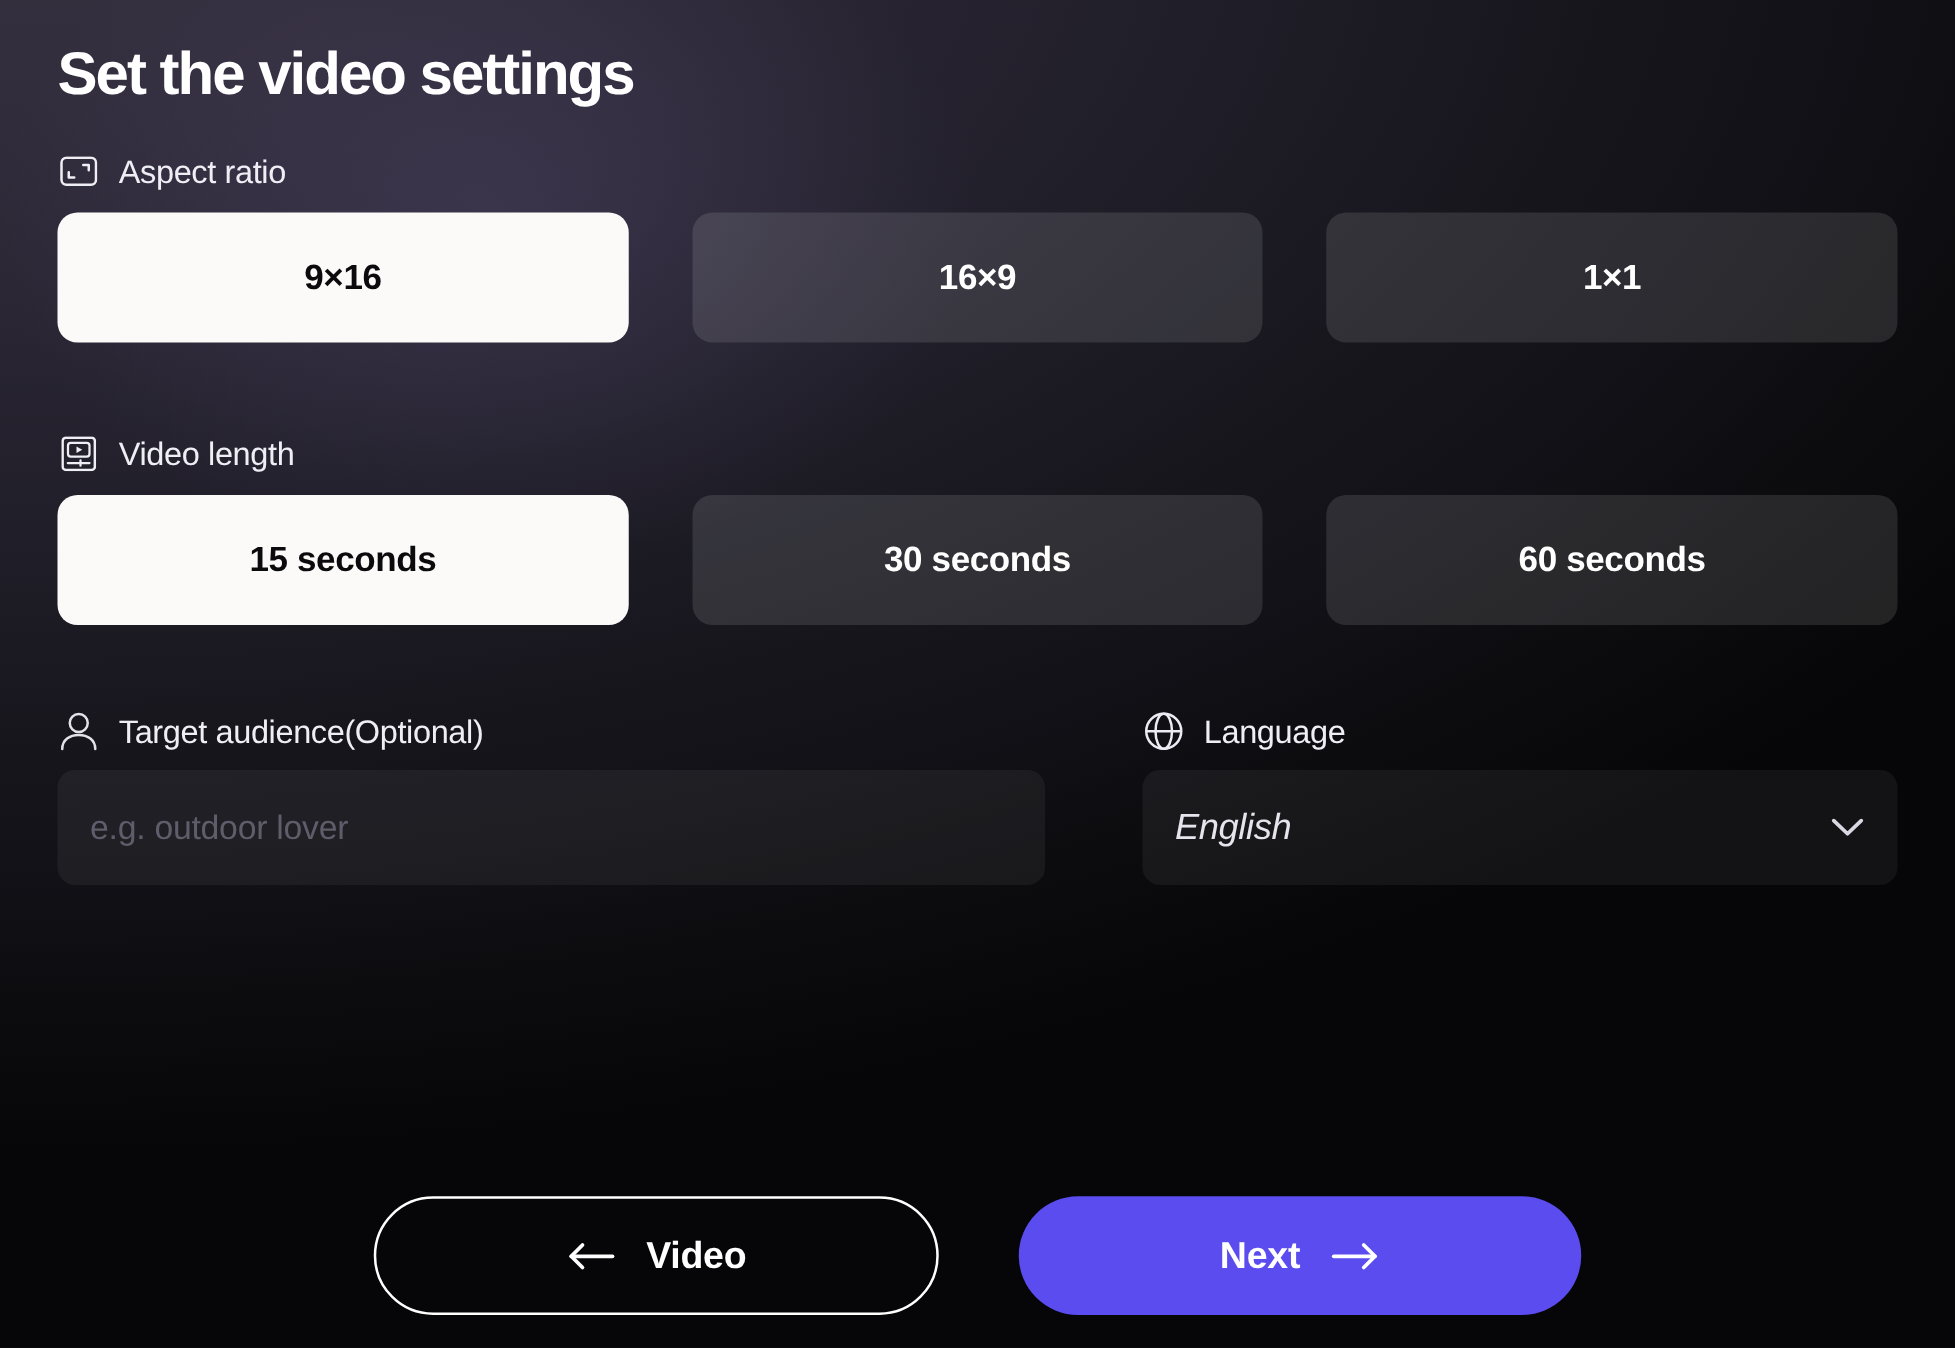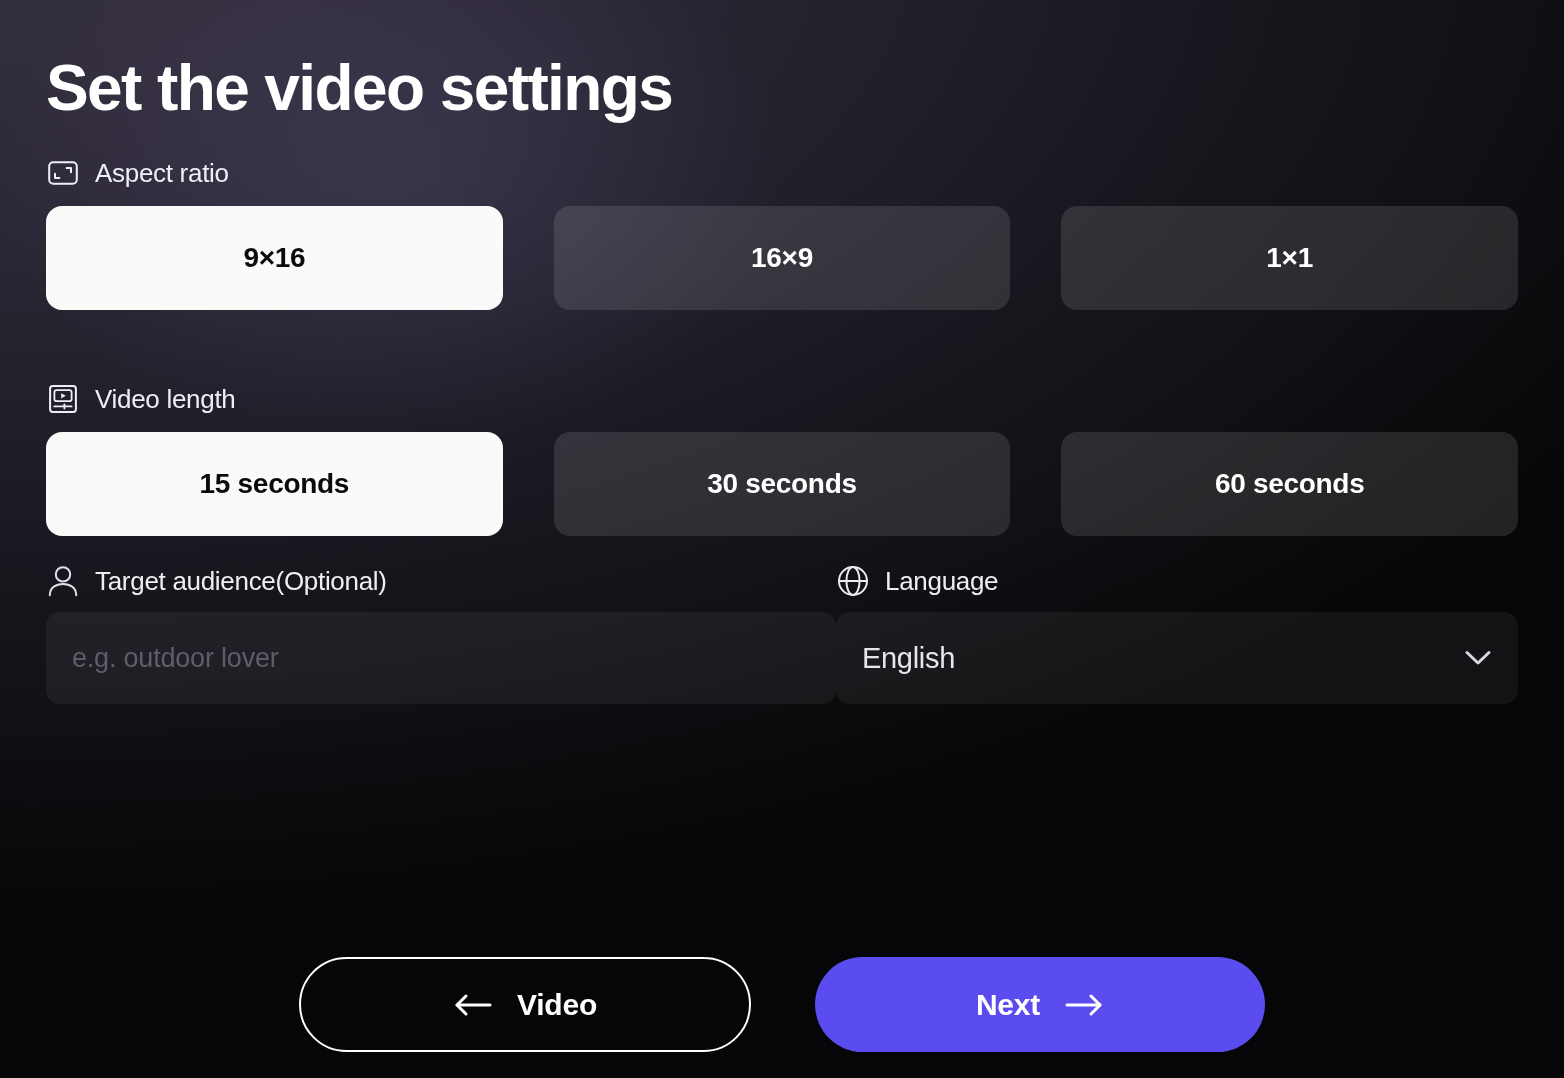--- a/index.html
+++ b/index.html
@@ -46,26 +46,26 @@
   }
 
   .content {
     position: relative;
     z-index: 2;
     padding: 0 46px;
   }
 
   
   .page-title {
-    font-size: 64px;
+    font-size: 48px;
     font-weight: 700;
     letter-spacing: -1.6px;
     color: #ffffff;
     line-height: 1;
-    padding-top: 56px;
+    padding-top: 36px;
   }
 
   
   .section-label {
     display: flex;
     align-items: center;
     gap: 15px;
     color: #eceaf2;
   }
   .section-label .label-text {
@@ -111,23 +111,24 @@
     color: #0b0b0d;
   }
 
   
   .row-aspect { margin-top: 16px; }
   .label-aspect { margin-top: 36px; margin-bottom: 11px; }
   .label-length { margin-top: 72px; margin-bottom: 11px; }
 
   
   .field-grid {
-    margin-top: 28px;
+    margin-top: 68px;
     display: grid;
     grid-template-columns: 790px 1fr;
+    column-gap: 78px;
   }
   .field-label { margin-bottom: 14px; }
 
   .text-input {
     width: 100%;
     height: 92px;
     border-radius: 14px;
     border: none;
     outline: none;
     background-color: rgba(255,255,255,0.055);
@@ -138,20 +139,21 @@
     padding: 0 26px;
   }
   .text-input::placeholder {
     color: #605d6b;
   }
 
   .select-wrap {
     position: relative;
     width: 100%;
     height: 92px;
+    font-style: italic;
   }
   .select-box {
     width: 100%;
     height: 100%;
     border-radius: 14px;
     background-color: rgba(255,255,255,0.055);
     display: flex;
     align-items: center;
     padding: 0 26px;
     cursor: pointer;

